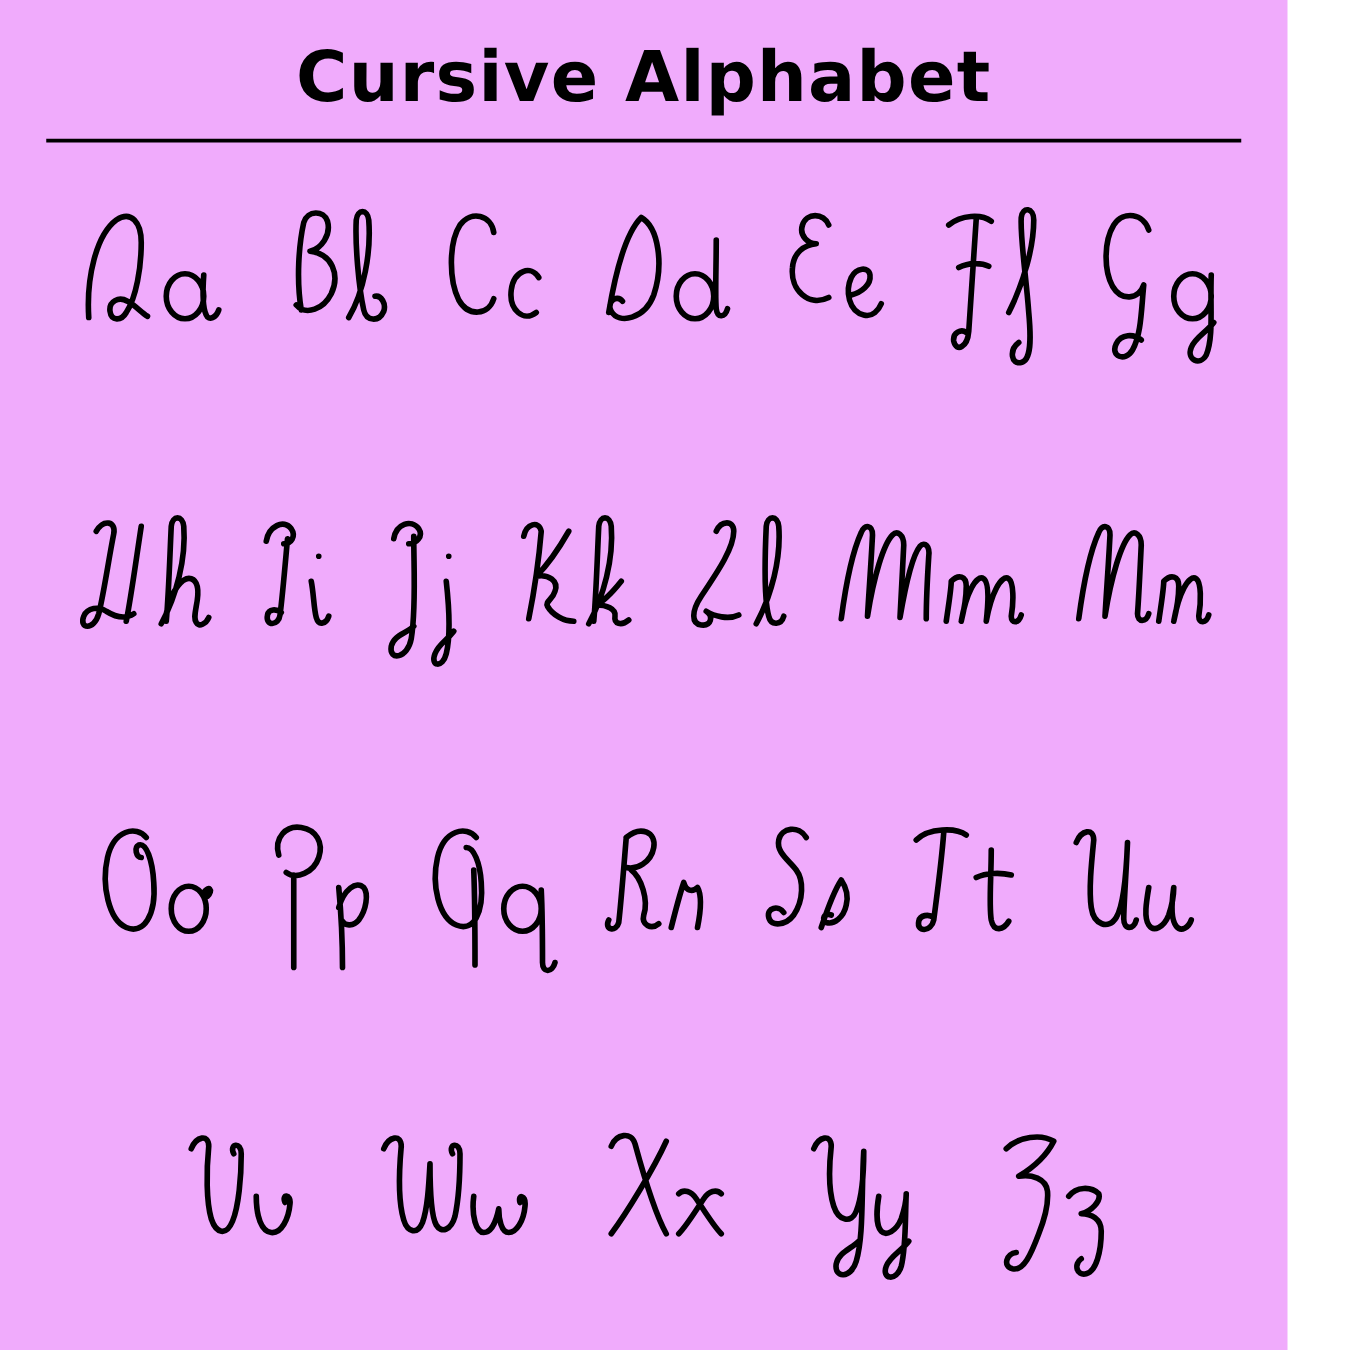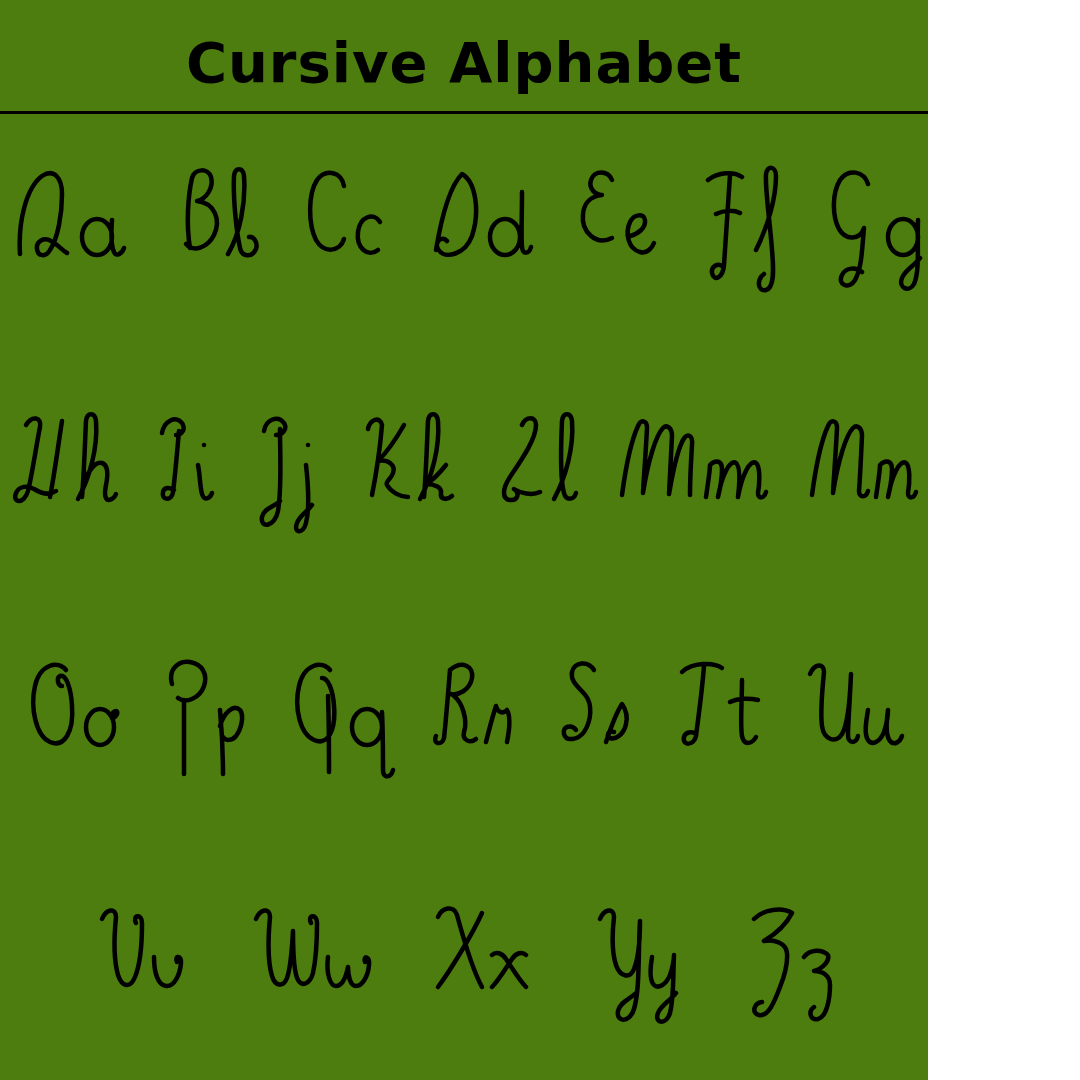--- a/index.html
+++ b/index.html
@@ -1,20 +1,20 @@
 <!DOCTYPE html>
 <html><head>
 <meta charset="utf-8">
 <style>
   html, body { margin: 0; padding: 0; background: #ffffff; }
   .poster {
     position: relative;
-    width: 928px;
+    width: 1030px;
     height: 1080px;
-    background: #4d7c0f;
+    background: #f0abfc;
     overflow: hidden;
     font-family: "DejaVu Sans", "Liberation Sans", sans-serif;
   }
   .page-title {
     margin: 0;
     padding-top: 30px;
     text-align: center;
     font-size: 56px;
     font-weight: 700;
     letter-spacing: 1px;

